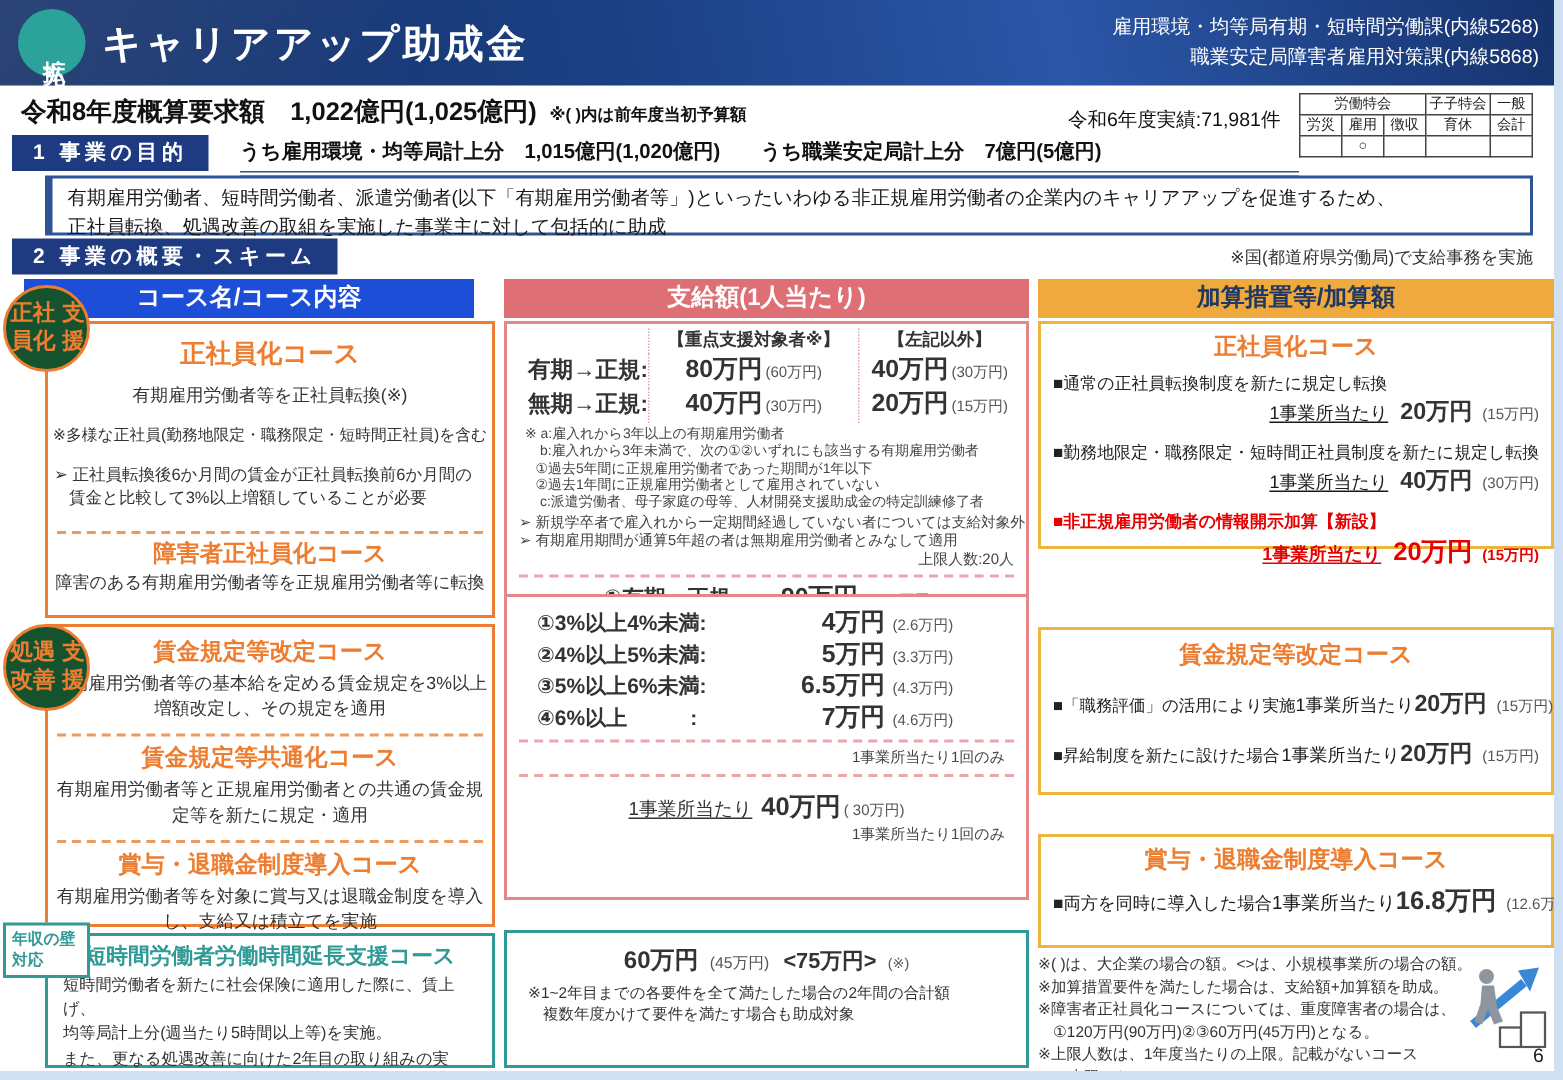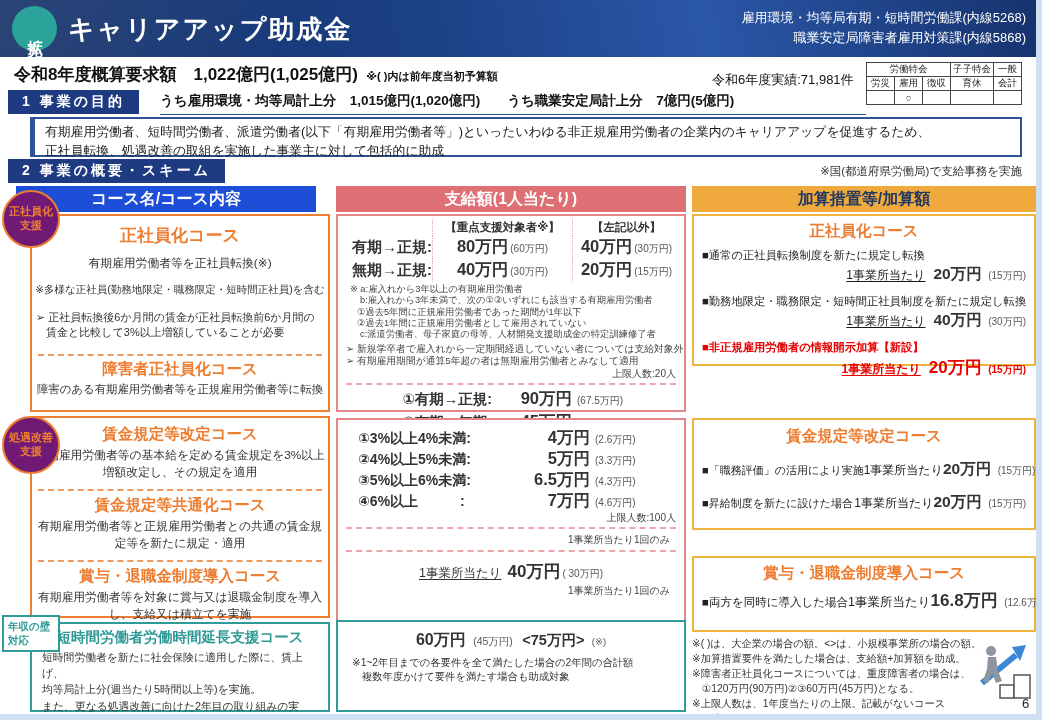--- a/index.html
+++ b/index.html
@@ -47,21 +47,21 @@
   .box { position:absolute; background:#fff; }
   .b-l { border:2px solid #ed7d31; }
   .b-m { border:2px solid #e4878d; }
   .b-t { border:2px solid #2f9a96; }
   .b-r { border:2px solid #edb43e; }
 
   .b-l1 { left:30px; top:214px; width:300px; height:198px; }
   .b-l2 { left:30px; top:416px; width:300px; height:202px; }
   .b-l3 { left:30px; top:622px; width:300px; height:90px; }
   .b-m1 { left:336px; top:214px; width:350px; height:198px; }
-  .b-m2 { left:336px; top:418px; width:350px; height:204px; }
+  .b-m2 { left:336px; top:396px; width:350px; height:204px; }
   .b-m3 { left:336px; top:620px; width:350px; height:92px; }
   .b-r1 { left:692px; top:214px; width:344px; height:152px; }
   .b-r2 { left:692px; top:418px; width:344px; height:112px; }
   .b-r3 { left:692px; top:556px; width:344px; height:76px; }
 
   .ct-orange { color:#ed7d31; font-weight:bold; text-align:center; }
   .ct-teal { color:#2f9a96; font-weight:bold; text-align:center; }
   .t17 { font-size:17px; } .t15 { font-size:15.5px; } .t14 { font-size:14.5px; }
   .sub { font-size:11.8px; color:#333; text-align:center; line-height:1.4; }
   .small-note { font-size:10.5px; color:#333; text-align:center; }
@@ -110,23 +110,23 @@
   .r-amt .big { font-size:15.5px; }
   .r-amt .sm { font-size:10px; }
   .red, .red .big, .red .sm, .red .pref { color:#e60000 !important; font-weight:bold; }
   .r-row { display:flex; justify-content:space-between; align-items:baseline; padding:0 8px; margin-top:12px; white-space:nowrap; }
   .r-row .desc { font-size:11px; color:#222; }
   .footnotes { position:absolute; left:692px; top:637px; width:345px; font-size:10.3px; color:#333; line-height:1.45; }
   .footnotes div { white-space:nowrap; }
   .fn-ind { padding-left:10px; }
 
   
-  .cbadge { position:absolute; width:58px; height:58px; border-radius:50%; background:#701a75;
-    border:2.5px solid #ed7d31; color:#ed7d31; font-size:11px; font-weight:bold;
-    display:flex; flex-direction:column; align-items:center; justify-content:center; line-height:1.25; z-index:5; text-align:center; }
+  .cbadge { position:absolute; width:58px; height:58px; border-radius:50%; background:#14532d;
+    border:2.5px solid #ed7d31; color:#ed7d31; font-size:15px; font-weight:bold;
+    display:flex; flex-direction:row; align-items:center; justify-content:center; line-height:1.25; z-index:5; text-align:center; }
   .cb1 { left:2px; top:190px; }
   .cb2 { left:2px; top:416px; }
   .rbadge { position:absolute; left:2px; top:615px; width:58px; background:#fff; border:2px solid #2f9a96;
     color:#2f9a96; font-size:10.5px; font-weight:bold; line-height:1.3; padding:3px 4px; z-index:5; }
 
   .stairs { position:absolute; left:978px; top:637px; }
   .pagenum { position:absolute; left:1022px; top:696px; font-size:13px; color:#222; }
 </style>
 </head>
 <body>
@@ -287,21 +287,20 @@
           <span class="lab">③5%以上6%未満:</span>
           <span class="big">6.5万円</span>
           <span class="sm">(4.3万円)</span>
         </div>
       <div class="raise-row">
           <span class="lab">④6%以上　　　:</span>
           <span class="big">7万円</span>
           <span class="sm">(4.6万円)</span>
         </div>
     </div>
-    <div class="mcap">上限人数:100人</div>
     <div class="dash-p"></div>
     <div class="once">1事業所当たり1回のみ</div>
     <div class="dash-p"></div>
     <div class="site"><span class="pref">1事業所当たり</span><span class="big">40万円</span><span class="sm">( 30万円)</span></div>
     <div class="once">1事業所当たり1回のみ</div>
   </div>
 
   <div class="box b-t b-m3">
     <div class="ext-line">
       <span class="xbig">60万円</span>

